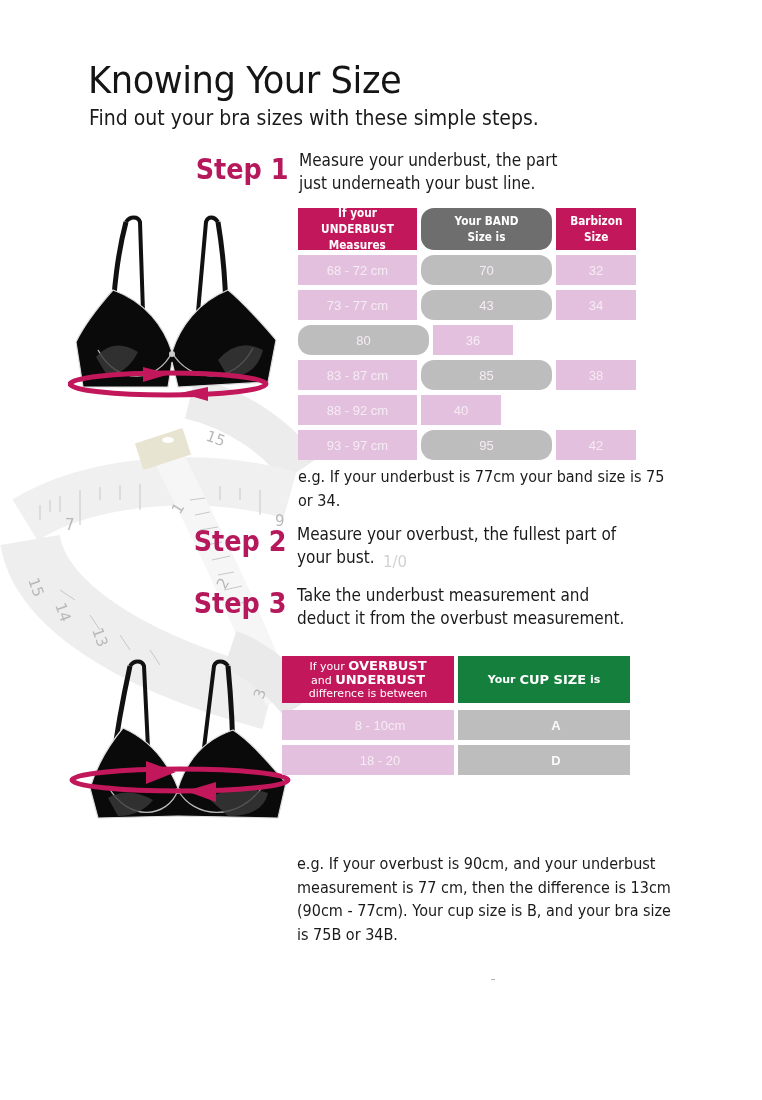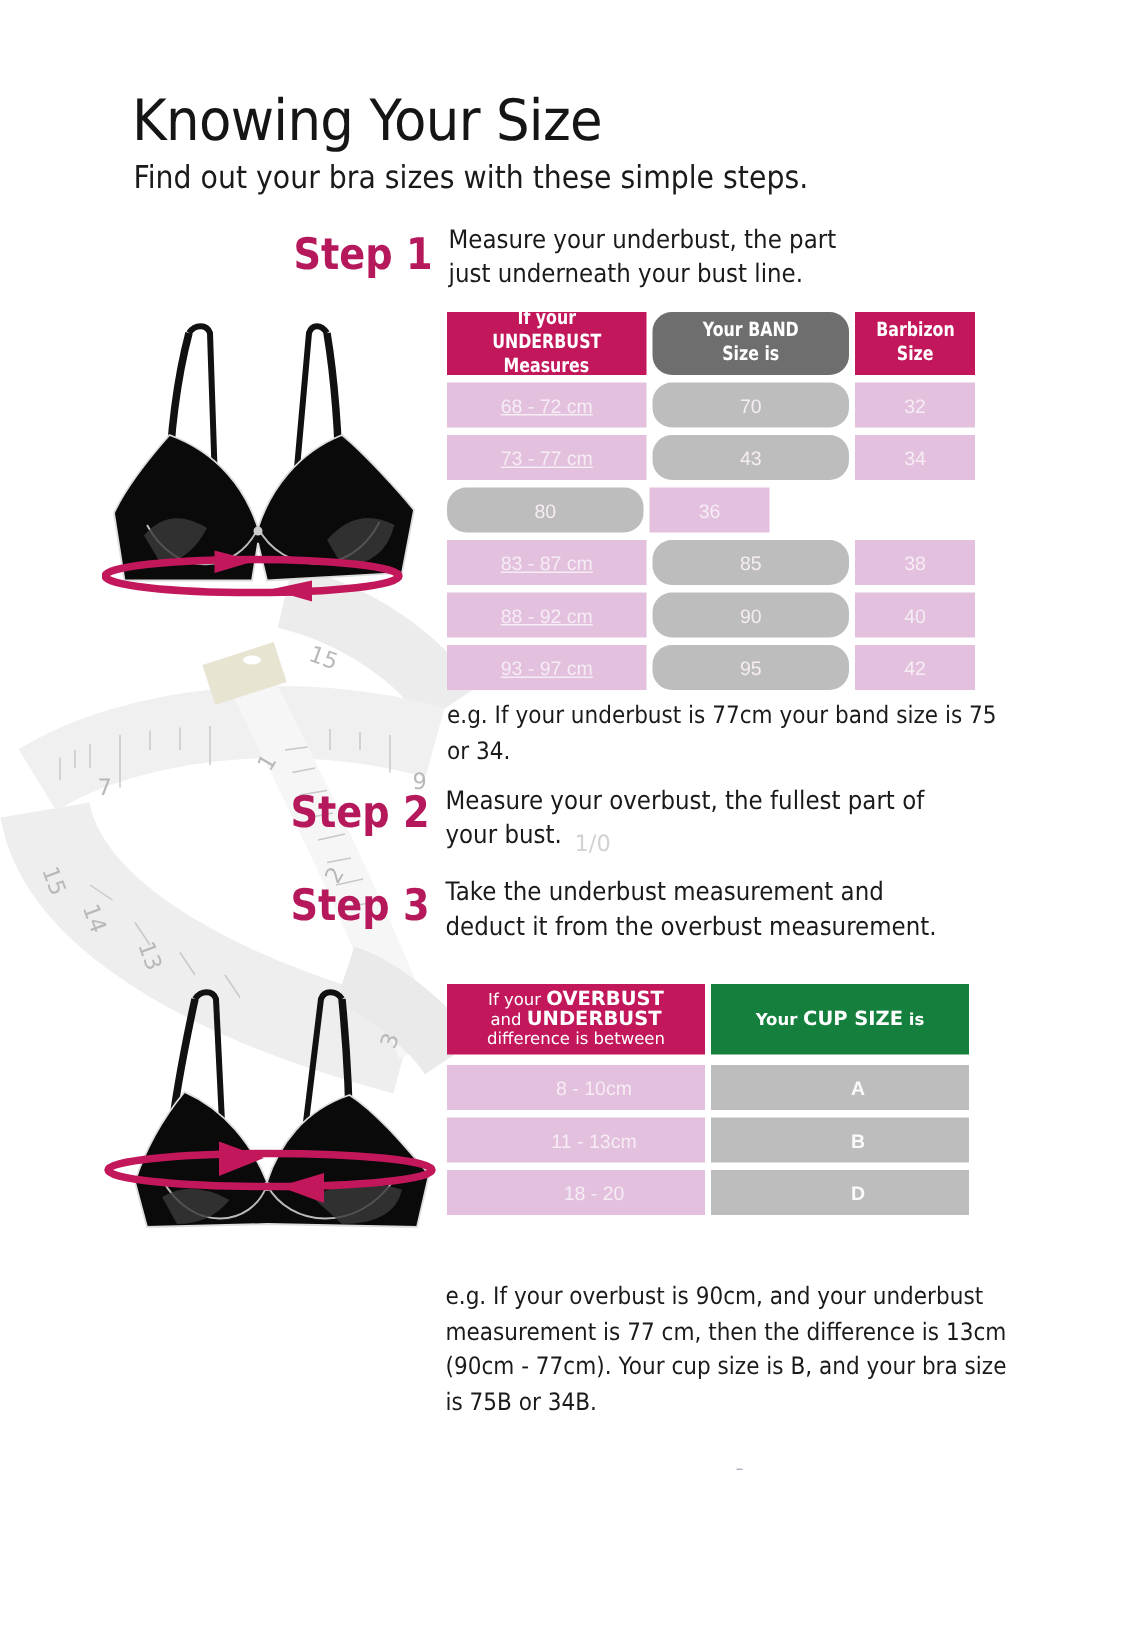--- a/index.html
+++ b/index.html
@@ -12,34 +12,34 @@
     .step-label { position: absolute; font-size: 29px; font-weight: bold; color: #b5195b; white-space: nowrap; transform: scaleX(0.88); transform-origin: right; text-align: right; }
     .step-text { position: absolute; font-size: 17px; line-height: 23px; color: #1a1a1a; transform: scaleX(0.9); transform-origin: left; white-space: nowrap; }
 
     .tape { position: absolute; left: 0; top: 0; width: 762px; height: 1100px; pointer-events: none; }
 
     
     .band-table { position: absolute; left: 298px; top: 208px; }
     .bt-row { display: flex; }
     .bt-cell { display: flex; align-items: center; justify-content: center; text-align: center; margin-right: 4px; font-family: "Liberation Sans", sans-serif; }
     .bt-cell:last-child { margin-right: 0; }
-    .c1 { width: 133px; text-decoration: underline; }
+    .c1 { width: 119px; }
     .c2 { width: 131px; border-radius: 13px; }
     .c3 { width: 80px; }
     .hdr { height: 42px; color: #fff; font-family: "DejaVu Sans", sans-serif; font-weight: bold; font-size: 13px; line-height: 16px; margin-bottom: 5px; }
     .hdr span { display: inline-block; transform: scaleX(0.9); }
     .hdr.pink { background: #c2185b; }
     .hdr.grey { background: #6e6e6e; }
     .body-row { height: 30px; margin-bottom: 5px; }
     .body-row .bt-cell { font-size: 13px; color: #f6ecf3; }
     .bg-pink { background: #e3c0de; }
     .bg-grey { background: #bdbdbd; }
 
     
-    .cup-table { position: absolute; left: 298px; top: 656px; }
+    .cup-table { position: absolute; left: 282px; top: 656px; }
     .ct-row { display: flex; }
     .ct-cell { display: flex; align-items: center; justify-content: center; text-align: center; font-family: "Liberation Sans", sans-serif; }
     .k1 { width: 172px; margin-right: 4px; }
     .k2 { width: 172px; }
     .ct-hdr { height: 47px; color: #fff; margin-bottom: 7px; font-family: "DejaVu Sans", sans-serif; }
     .ct-hdr.pink { background: #c2185b; flex-direction: column; font-size: 11px; line-height: 13px; }
     .ct-hdr.grey { background: #15803d; font-size: 11px; font-weight: bold; }
     .ct-hdr b { font-size: 13px; }
     .ct-body { height: 30px; margin-bottom: 5px; }
     .ct-body .ct-cell { font-size: 13px; color: #f6ecf3; padding-left: 24px; }
@@ -162,21 +162,20 @@
     <div class="bt-cell c2 bg-grey">80</div>
     <div class="bt-cell c3 bg-pink">36</div>
   </div>
   <div class="bt-row body-row">
     <div class="bt-cell c1 bg-pink">83 - 87 cm</div>
     <div class="bt-cell c2 bg-grey">85</div>
     <div class="bt-cell c3 bg-pink">38</div>
   </div>
   <div class="bt-row body-row">
     <div class="bt-cell c1 bg-pink">88 - 92 cm</div>
-    <div class="bt-cell c2 bg-grey">90</div>
     <div class="bt-cell c3 bg-pink">40</div>
   </div>
   <div class="bt-row body-row">
     <div class="bt-cell c1 bg-pink">93 - 97 cm</div>
     <div class="bt-cell c2 bg-grey">95</div>
     <div class="bt-cell c3 bg-pink">42</div>
   </div>
 </div>
 
 <div class="example" style="left:298px; top:465px;">
@@ -220,24 +219,20 @@
     </div>
     <div class="ct-cell k2 ct-hdr grey">
       <span>Your </span>&nbsp;<b>CUP SIZE</b>&nbsp;<span> is</span>
     </div>
   </div>
   <div class="ct-row ct-body">
     <div class="ct-cell k1 bg-pink">8 - 10cm</div>
     <div class="ct-cell k2 bg-grey">A</div>
   </div>
   <div class="ct-row ct-body">
-    <div class="ct-cell k1 bg-pink">11 - 13cm</div>
-    <div class="ct-cell k2 bg-grey">B</div>
-  </div>
-  <div class="ct-row ct-body">
     <div class="ct-cell k1 bg-pink">18 - 20</div>
     <div class="ct-cell k2 bg-grey">D</div>
   </div>
 </div>
 
 <div class="example" style="left:297px; top:852px;">
   <div>e.g. If your overbust is 90cm, and your underbust</div>
   <div>measurement is 77 cm, then the difference is 13cm</div>
   <div>(90cm - 77cm). Your cup size is B, and your bra size</div>
   <div>is 75B or 34B.</div>

